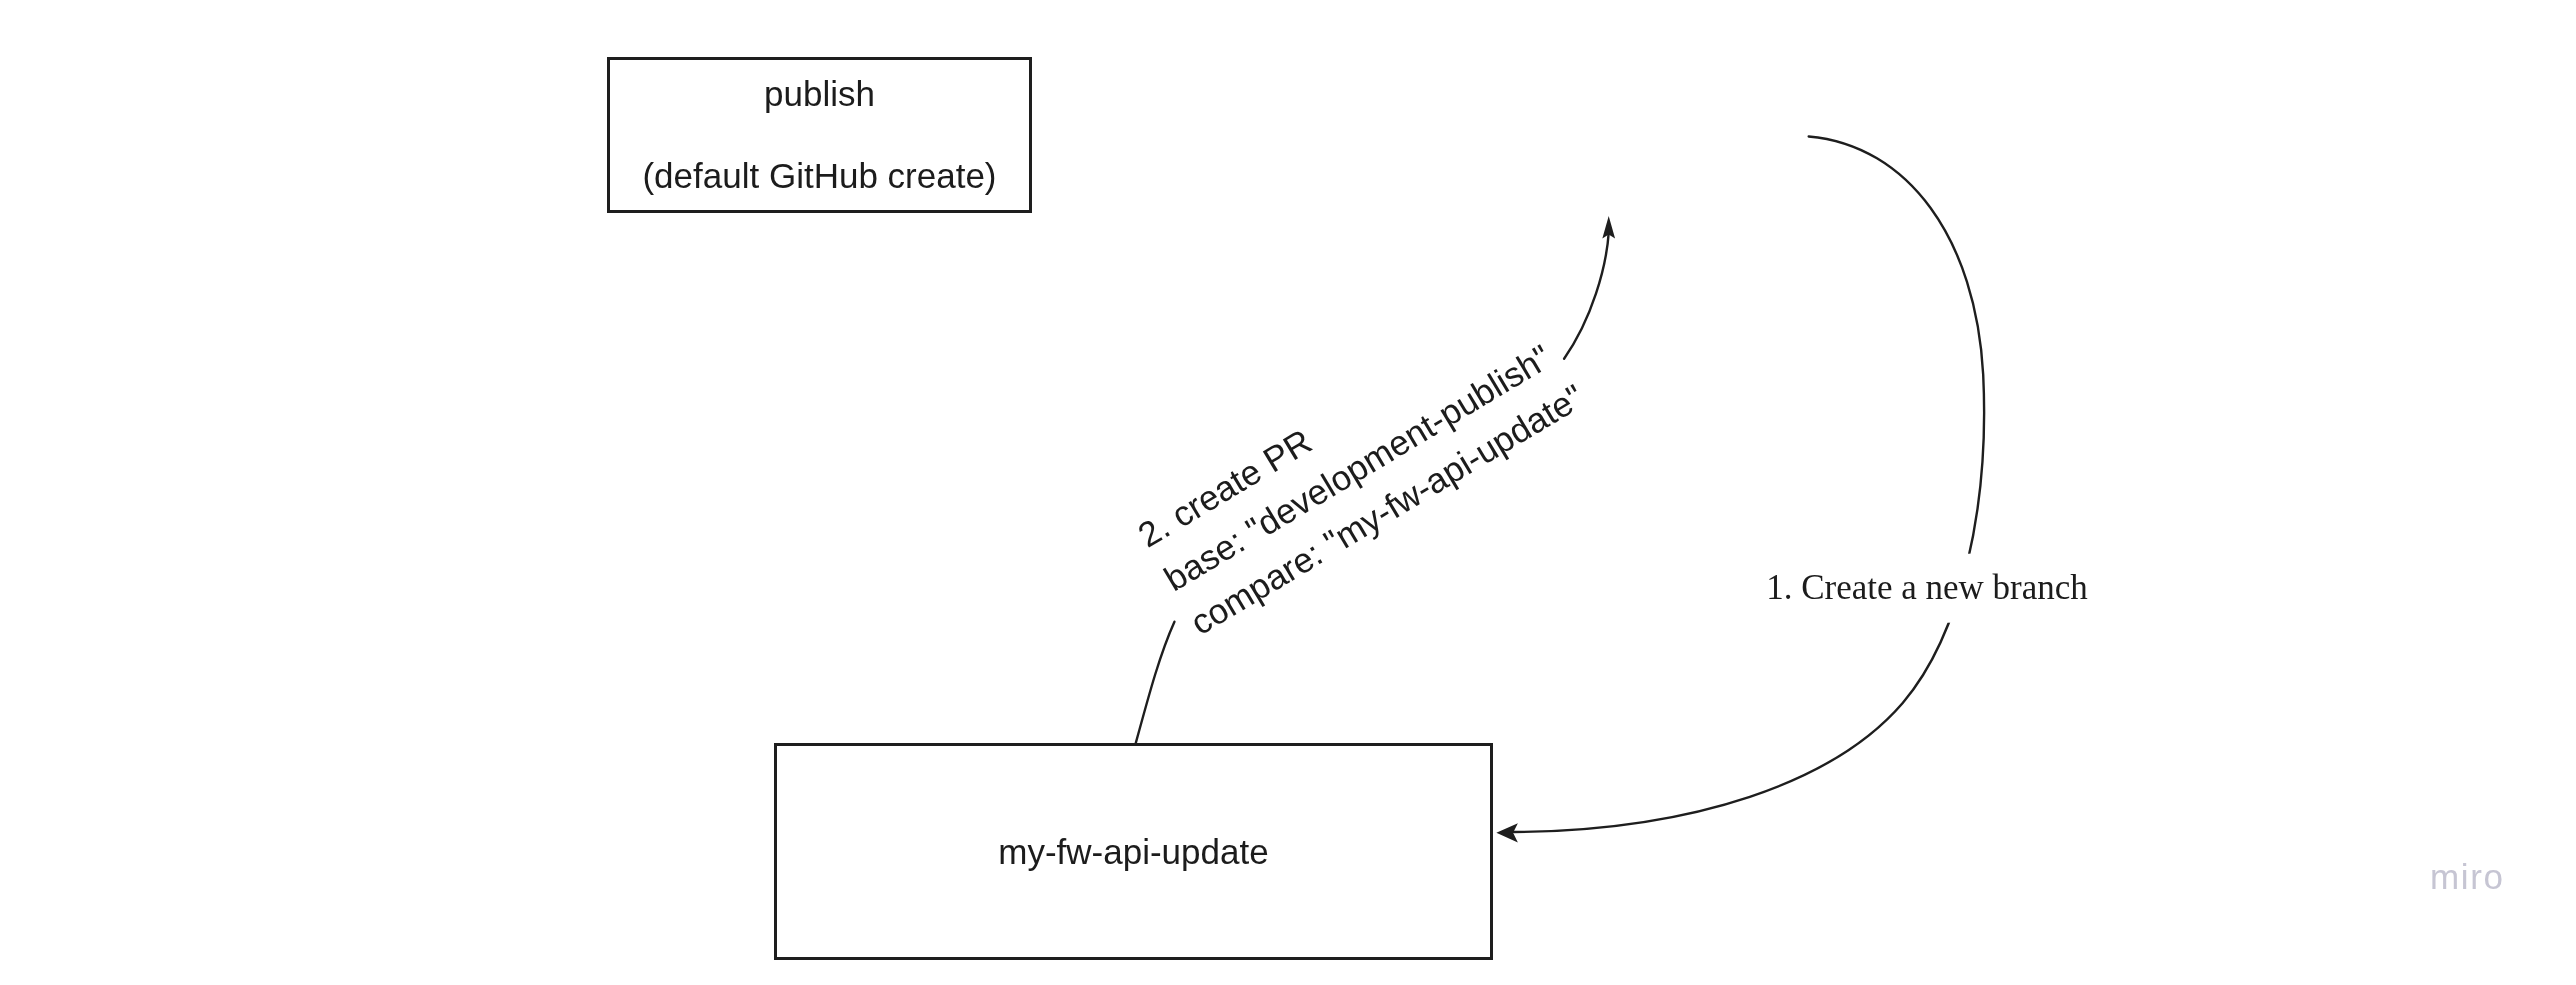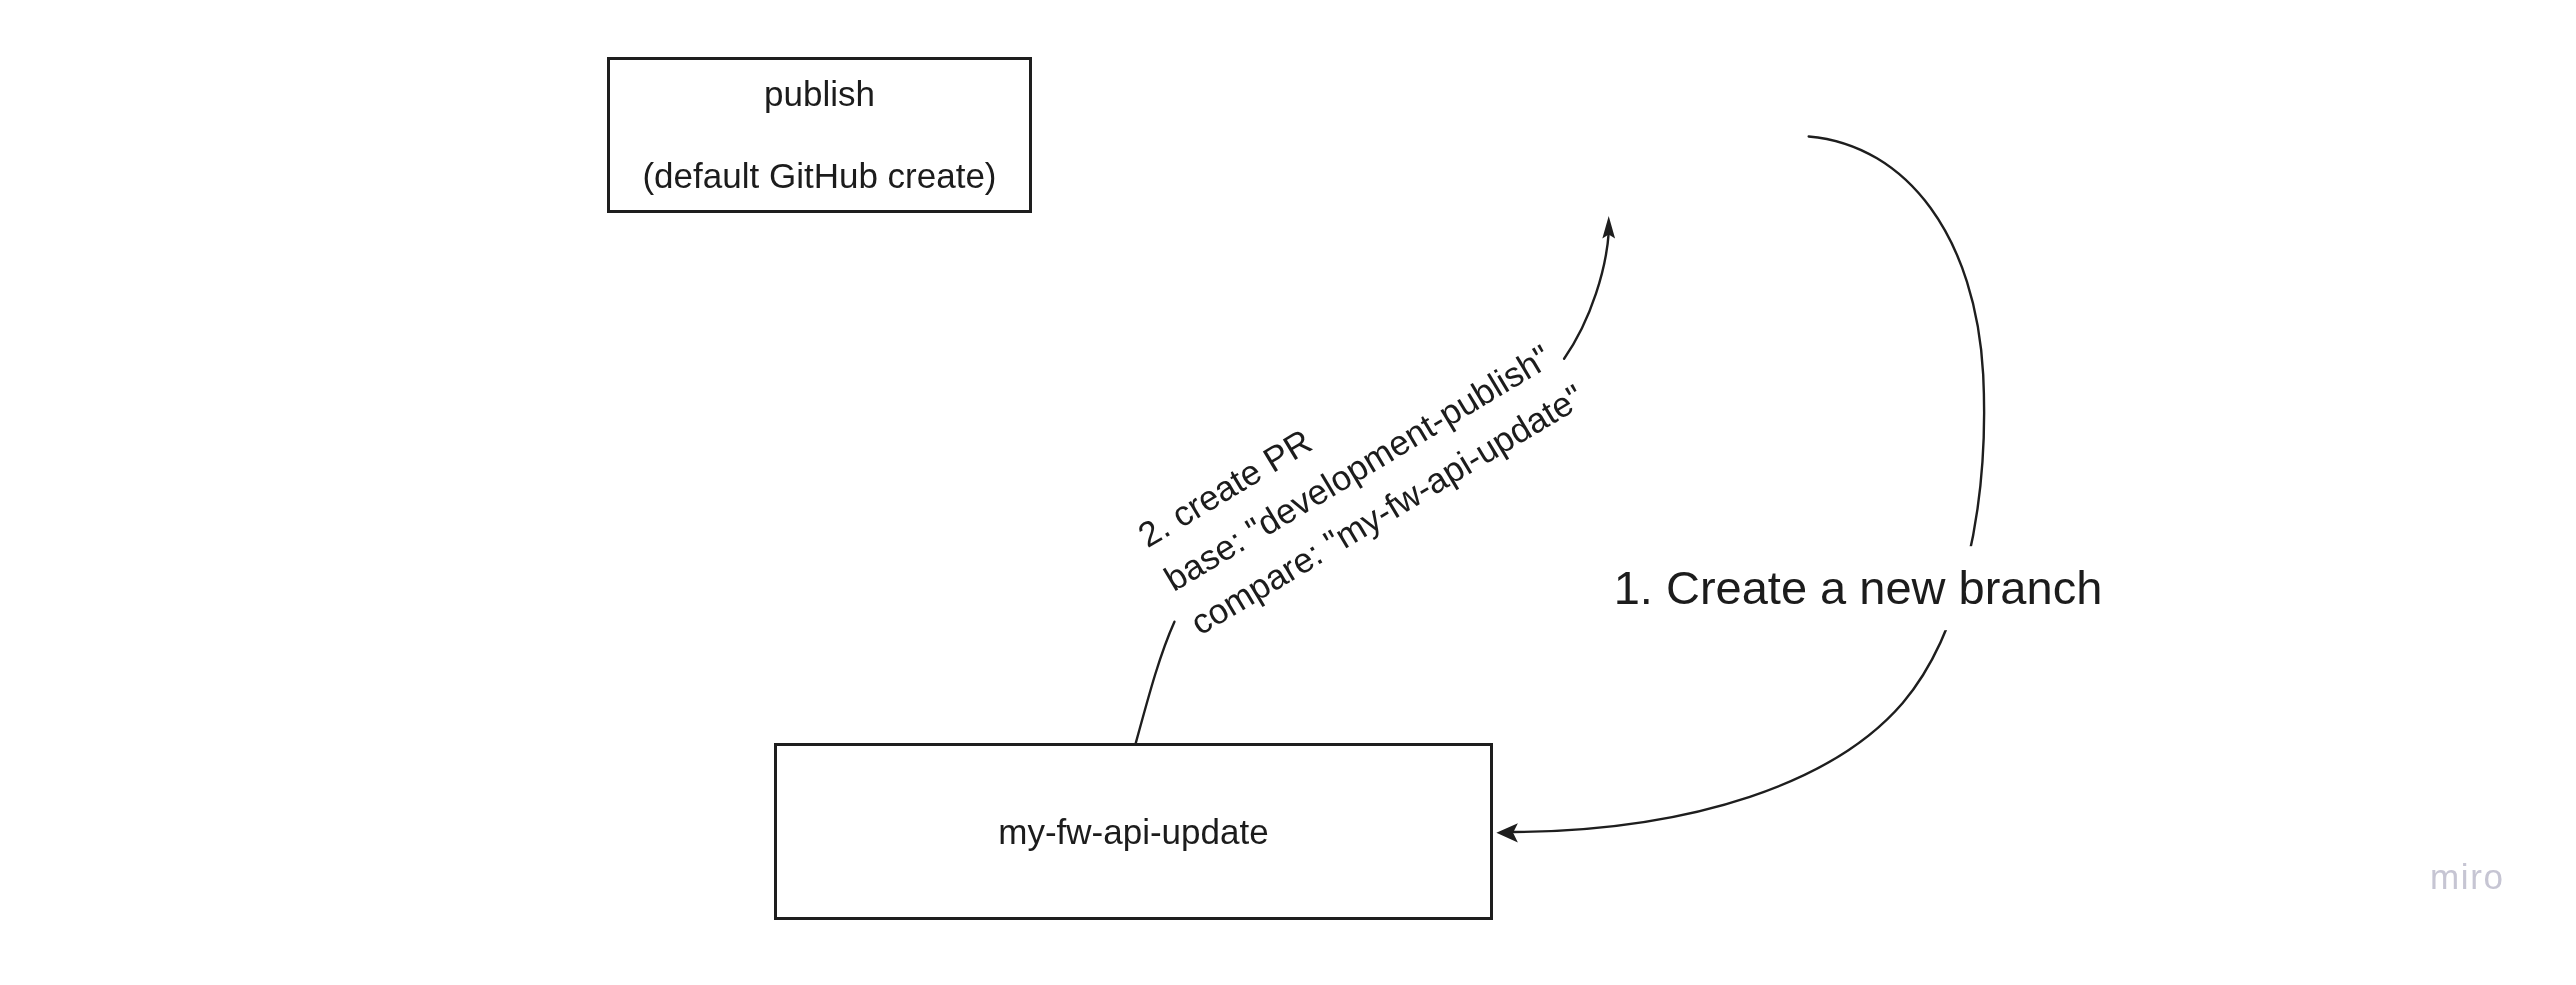--- a/index.html
+++ b/index.html
@@ -22,27 +22,27 @@
   .arrowhead{fill:var(--stroke);stroke:none;}
   .node{
     position:absolute;box-sizing:border-box;
     border:3.2px solid var(--stroke);
     background:var(--node-fill);
     display:flex;flex-direction:column;align-items:center;justify-content:center;
     text-align:center;font-size:35px;line-height:46px;white-space:nowrap;
   }
   .node-publish{left:607px;top:57px;width:425px;height:156px;gap:36px;}
   .node-development-publish{left:1408px;top:58px;width:401px;height:155px;}
-  .node-my-fw-api-update{left:774px;top:743px;width:719px;height:177px;}
+  .node-my-fw-api-update{left:774px;top:743px;width:719px;height:217px;}
   .edge-label-horizontal{
-    position:absolute;left:1858px;top:588px;
+    position:absolute;left:1927px;top:588px;
     transform:translate(-50%,-50%);
     background:#ffffff;
     padding:14.3px 8px;
-    font-size:47px;white-space:nowrap;
+    font-size:35px;white-space:nowrap;font-family:Liberation Serif, serif;
   }
   .edge-label-rotated{
     position:absolute;left:1128px;top:516px;
     transform:rotate(-31deg);
     transform-origin:0 0;
     font-size:35px;line-height:51px;
     white-space:nowrap;text-align:left;
   }
   .watermark{
     position:absolute;left:2430px;top:857px;

